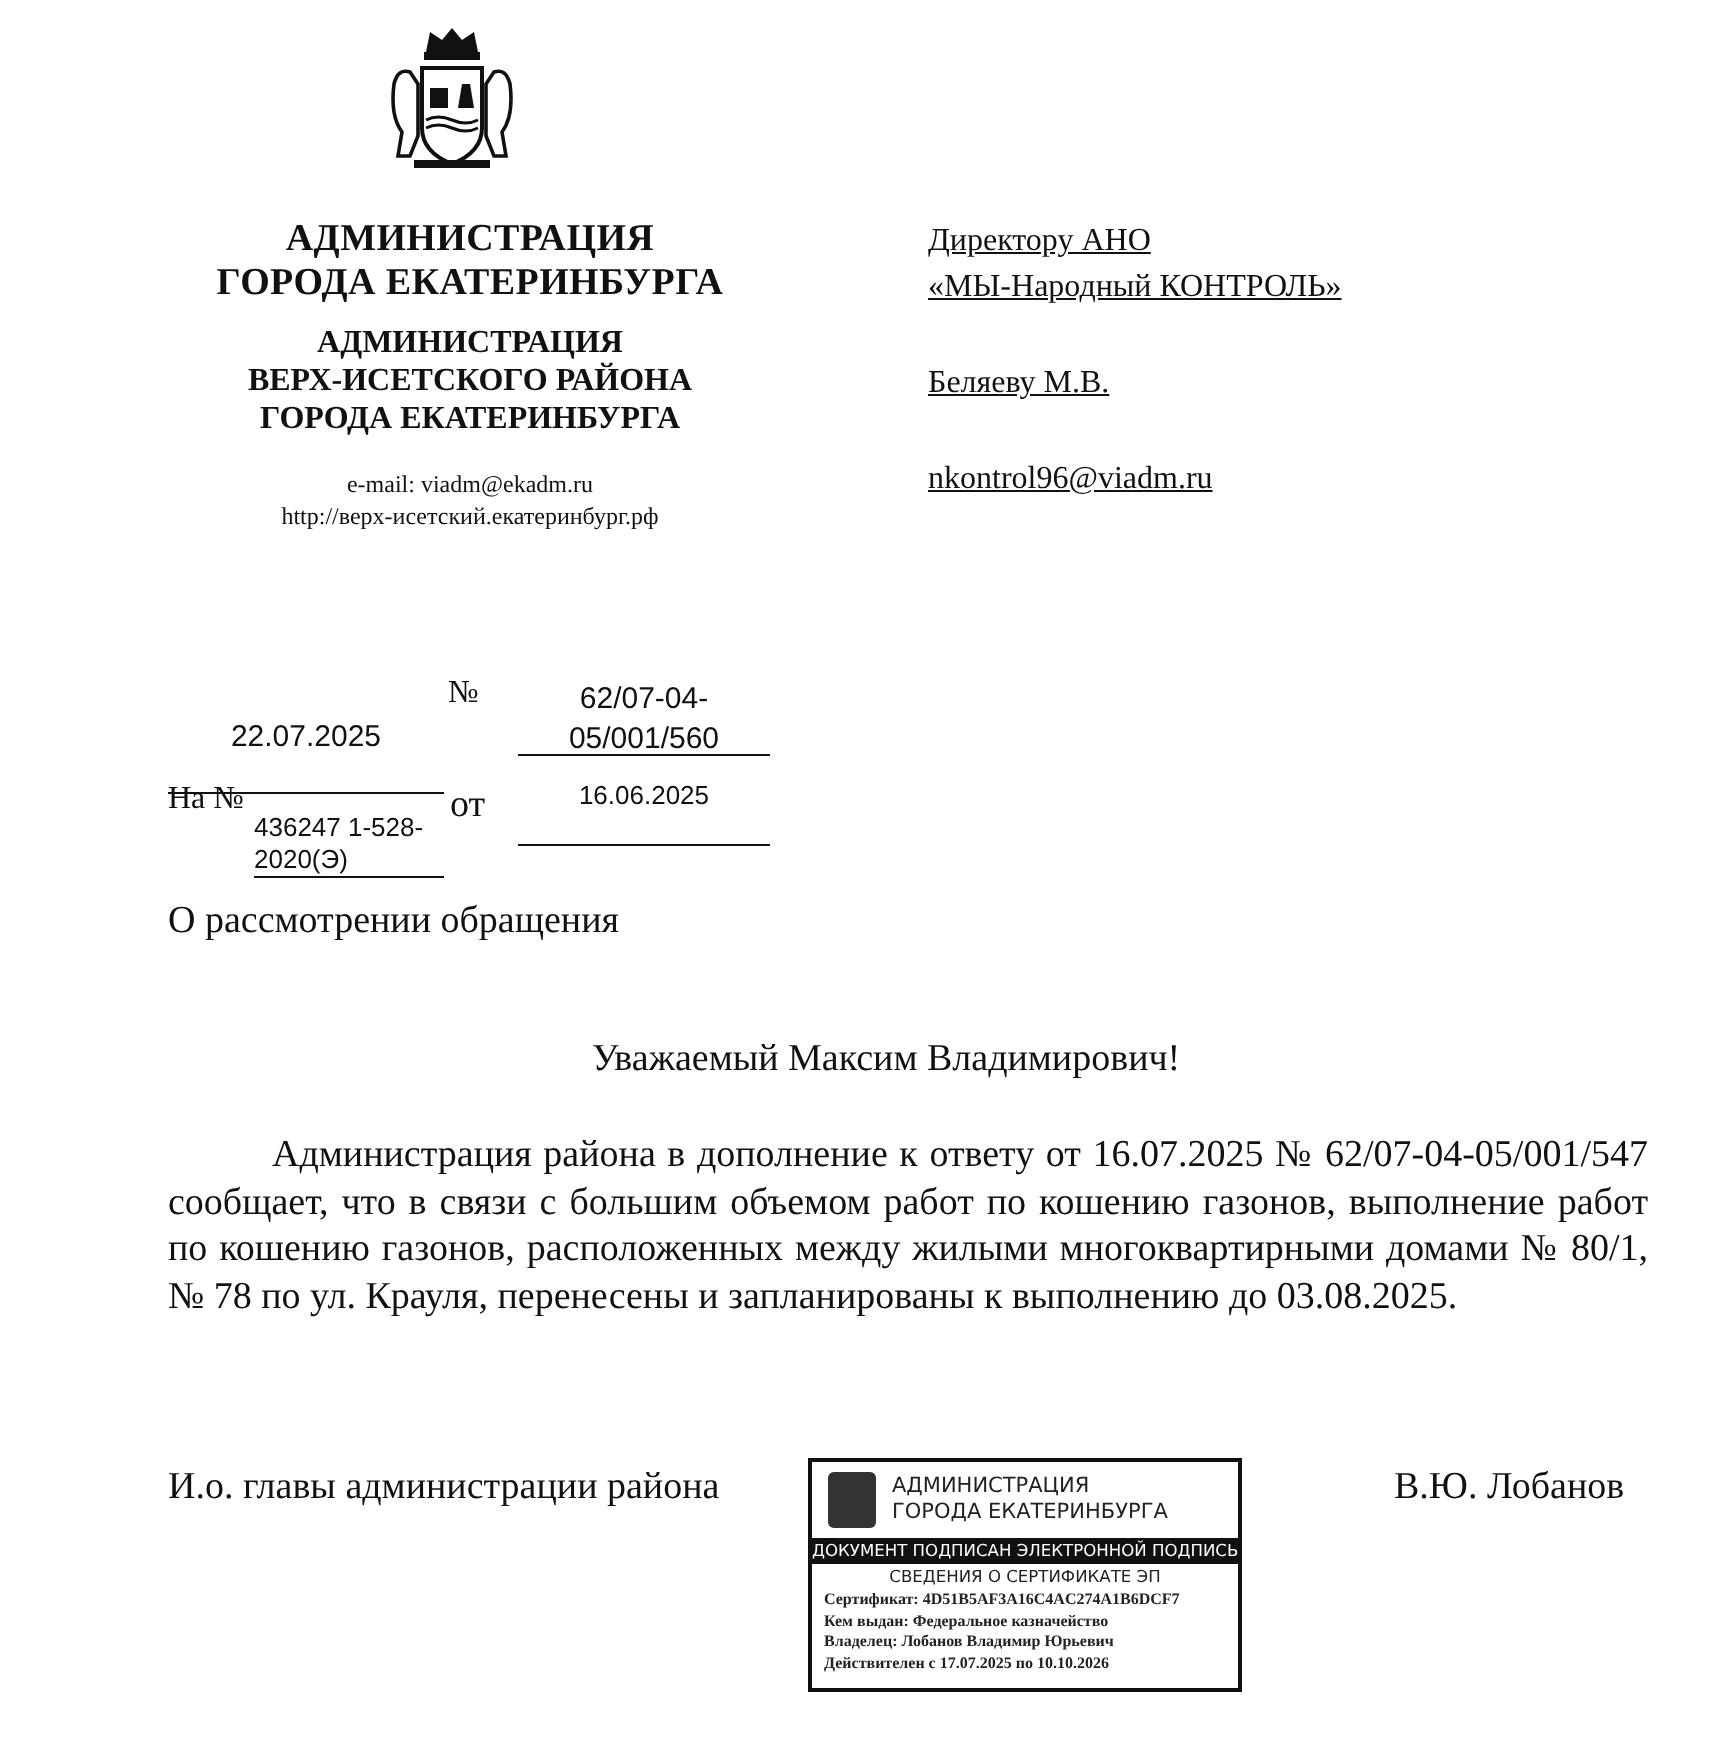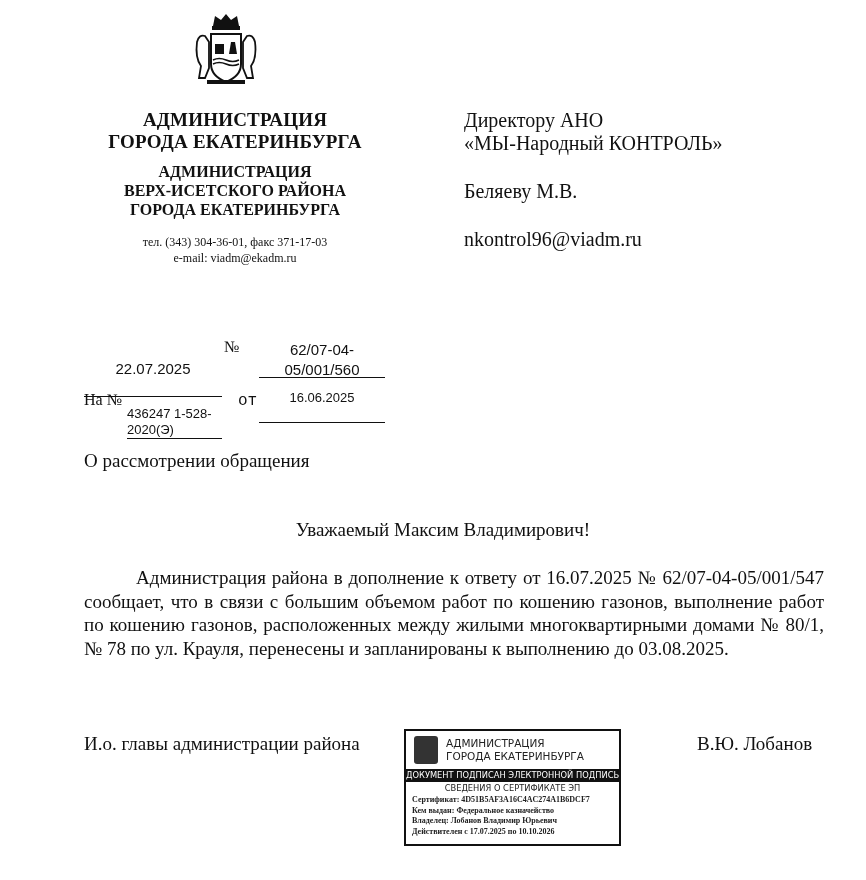--- a/index.html
+++ b/index.html
@@ -20,24 +20,24 @@
 
   .reg { font-family: "Liberation Sans", "DejaVu Sans", sans-serif; font-size: 15px; line-height: 20px; }
   .uline { border-bottom: 1px solid #111; }
 
   #regdate { left: 84px; top: 340px; width: 138px; text-align: center; height: 37px; margin-top: 19px; }
   #regno-label { left: 224px; top: 338px; font-family: "Liberation Serif", serif; font-size: 16px; }
   #regno { left: 259px; top: 340px; width: 126px; text-align: center; height: 37px; }
 
   #ref-label { left: 84px; top: 390px; font-family: "Liberation Serif", serif; font-size: 16px; line-height: 20px; }
   #ref-no { left: 127px; top: 390px; width: 95px; text-align: left; font-size: 13px; line-height: 16px; height: 32px; font-family: "Liberation Sans", sans-serif; margin-top: 16px; }
-  #ref-ot { left: 225px; top: 392px; font-family: Liberation Mono, monospace; font-size: 16px; margin-left: 13px; }
+  #ref-ot { left: 225px; top: 392px; font-family: Liberation Serif, serif; font-size: 19px; }
   #ref-date { left: 259px; top: 390px; width: 126px; text-align: center; font-size: 13px; font-family: "Liberation Sans", sans-serif; height: 32px; line-height: 16px; }
 
-  .recip { font-size: 20px; line-height: 23px; }
+  .recip { font-size: 16px; line-height: 23px; text-decoration: underline; }
   #recip1 { left: 464px; top: 109px; }
   #recip2 { left: 464px; top: 180px; }
   #recip3 { left: 464px; top: 228px; }
 
   #subject { left: 84px; top: 450px; font-size: 19px; }
   #greeting { left: 0; width: 866px; top: 519px; font-size: 19px; text-align: center; padding-left: 20px; box-sizing: border-box; }
 
   #body { left: 84px; top: 566px; width: 740px; font-size: 19px; line-height: 23.5px; text-align: justify; }
   #body p { margin: 0; text-indent: 52px; }
 
@@ -81,22 +81,22 @@
   <div>ГОРОДА  ЕКАТЕРИНБУРГА</div>
 </div>
 
 <div id="hdr2" class="abs hdr-mid">
   <div>АДМИНИСТРАЦИЯ</div>
   <div>ВЕРХ-ИСЕТСКОГО РАЙОНА</div>
   <div>ГОРОДА  ЕКАТЕРИНБУРГА</div>
 </div>
 
 <div id="addr" class="abs addr">
-  <div>тел. (343) 304-36-01, факс 371-17-03</div>
   <div>e-mail: viadm@ekadm.ru</div>
+  <div>http://верх-исетский.екатеринбург.рф</div>
 </div>
 
 <div id="regdate" class="abs reg uline">22.07.2025</div>
 <div id="regno-label" class="abs">№</div>
 <div id="regno" class="abs reg uline">
   <div>62/07-04-</div>
   <div>05/001/560</div>
 </div>
 
 <div id="ref-label" class="abs">На №</div>

